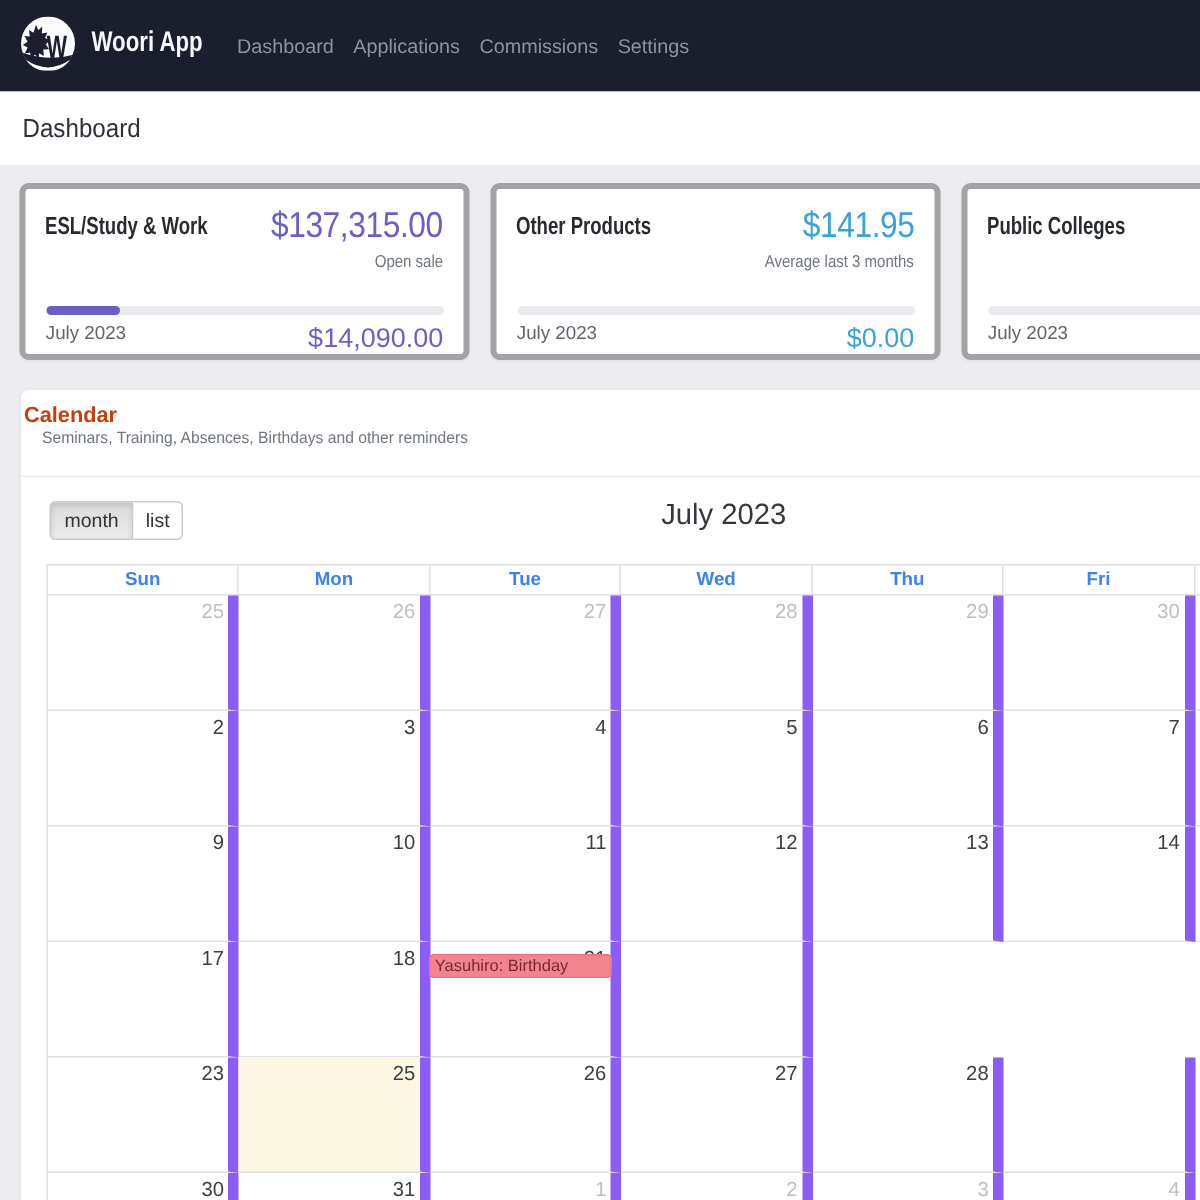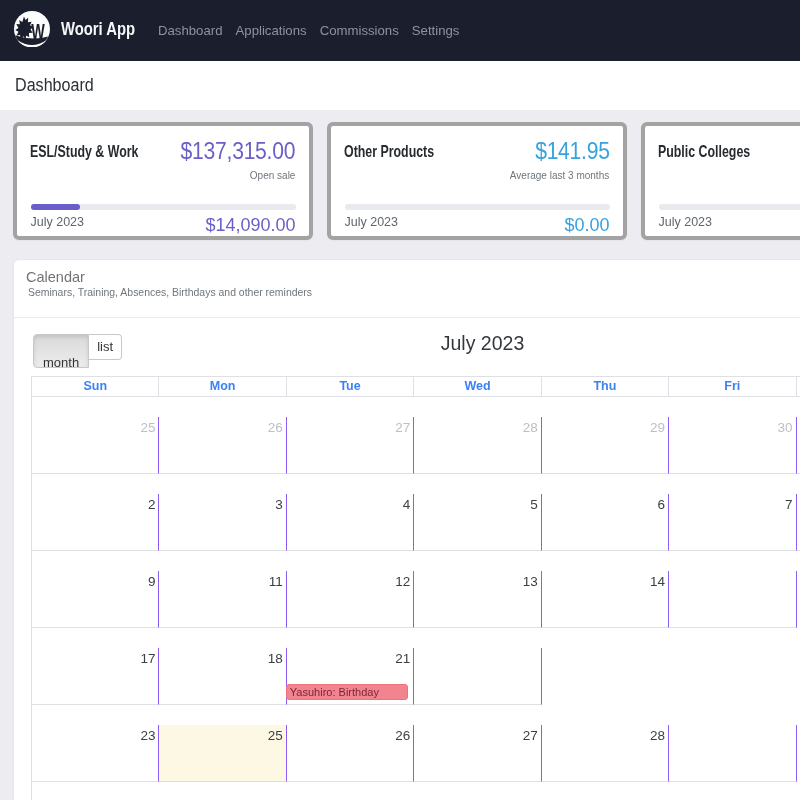--- a/index.html
+++ b/index.html
@@ -24,42 +24,42 @@
 .card .sub { position:absolute; right:13.5px; top:43px; font-size:11.5px; color:#6f767d; transform:scaleX(.87); transform-origin:right top; white-space:nowrap; }
 .card .track { position:absolute; left:13.5px; right:13.5px; top:78px; height:5.5px; background:#e9eaee; border-radius:3px; }
 .card .fill { height:5.5px; border-radius:3px; background:#6a5fc9; }
 .card .mon { position:absolute; left:13.5px; top:89px; font-size:12.5px; color:#5f666d; }
 .card .val { position:absolute; right:13.5px; top:89px; font-size:18px; }
 .purple { color:#6a5fc9; }
 .blue { color:#38a2de; }
 
 
 #cal { left:13px; top:259px; width:928px; height:720px; background:#fff; border:1px solid #e7e8ec; border-radius:6px 6px 0 0; box-shadow:0 1px 2px rgba(35,46,60,.04); }
-#cal .h1 { position:absolute; left:12px; top:9px; font-size:14.5px; font-weight:normal; color:#737373; }
+#cal .h1 { position:absolute; left:2px; top:9px; font-size:14.5px; font-weight:bold; color:#c2410c; }
 #cal .h2 { position:absolute; left:14px; top:26px; font-size:11px; color:#6f767d; transform:scaleX(.95); transform-origin:left top; white-space:nowrap; }
 #cal .divider { position:absolute; left:0; right:0; top:57px; border-top:1px solid #e9ebee; }
 
 
 #btns { position:absolute; left:19px; top:74px; height:26px; display:flex; }
-#btns .b { height:26px; line-height:24px; font-size:13px; color:#333; border:1px solid #c9c9c9; background:#fff; padding:16px 9px; }
+#btns .b { height:26px; line-height:24px; font-size:13px; color:#333; border:1px solid #c9c9c9; background:#fff; padding:0 9px; }
 #btns .b.first { border-radius:4px 0 0 4px; }
 #btns .b.last { border-radius:0 4px 4px 0; border-left:none; padding:0 8px; }
 #btns .active { background:linear-gradient(#dadada,#ececec); box-shadow:inset 0 2px 4px rgba(0,0,0,.12); }
 #caltitle { position:absolute; left:4.5px; width:928px; top:72px; text-align:center; font-size:19.5px; color:#34383c; }
 
 
 #grid { position:absolute; left:17px; top:116px; width:893px; border-left:1px solid #dde0e4; border-top:1px solid #dde0e4; }
 .hrow { display:flex; height:19.5px; }
 .hrow div { width:127.43px; border-right:1px solid #dde0e4; border-bottom:1px solid #dde0e4; font-size:12.5px; font-weight:bold; color:#3b82f6; text-align:center; line-height:18px; }
 .drow { display:flex; height:77px; }
-.cell { position:relative; width:127.43px; border-right:1px solid #8b5cf6; border-bottom:1px solid #dde0e4;margin-top:20px; }
+.cell { position:relative; width:127.43px; border-right:7px solid #8b5cf6; border-bottom:1px solid #dde0e4; }
 .num { position:absolute; right:3px; top:3px; font-size:13.5px; color:#3a3f44; }
 .other { color:#bcc0c4; }
 .today { background:#fcf8e3; }
-.event { position:absolute; left:-1px; top:36px; width:122px; height:16px; background:#f2848f; border:1px solid #ee737f; border-radius:3px; font-size:11px; line-height:14px; color:#7b2733; padding-left:3px; white-space:nowrap; overflow:hidden; }
+.event { position:absolute; left:-1px; top:8px; width:122px; height:16px; background:#f2848f; border:1px solid #ee737f; border-radius:3px; font-size:11px; line-height:14px; color:#7b2733; padding-left:3px; white-space:nowrap; overflow:hidden; }
 </style>
 </head>
 <body>
 <div id="nav" class="abs">
   <svg class="abs" style="left:14px;top:11px" width="36" height="36" viewBox="0 0 36 36">
     <circle cx="18" cy="18" r="18" fill="#fcfcfd"></circle>
     <path d="M1.09 24.16 A18 18 0 0 0 34.3 25.6 Q18.3 30.1 1.09 24.16 Z" fill="#1a1e2d"></path>
     <path d="M3.26 28.9 A18 18 0 0 0 32.7 28.9 Q18 39 3.26 28.9 Z" fill="#fcfcfd"></path>
     <path transform="translate(10.8,17.5) scale(1.06,1.2) translate(-10.8,-17.5)" d="M10 7.5 l1.5 3 2.5-2 -.3 3.8 3.5-.5 -1.5 3 3.3 1.2 -2.8 2.3 2 2.8 -3.6.2 .4 3.5 -3-1.4 -.4 3 -2.2-2.4 -2.8 2.6 -.2-3.6 -3.4.4 1.8-3.2 -3-1.4 3-1.8 -2-3.2 3.4.2 -.6-3.6 2.9 1.6 z" fill="#1a1e2d"></path>
     <path d="M11.2 25.5 q.8 4 2.8 6.3 l-3.4.4 q-.6-3.4.6-6.7 z" fill="#1a1e2d"></path>
@@ -165,20 +165,23 @@
         <div class="cell">
           <span class="num">7</span>
         </div>
         <div class="cell"></div>
     </div>
     <div class="drow">
       <div class="cell">
           <span class="num">9</span>
         </div>
         <div class="cell">
+          <span class="num">10</span>
+        </div>
+        <div class="cell">
           <span class="num">11</span>
         </div>
         <div class="cell">
           <span class="num">12</span>
         </div>
         <div class="cell">
           <span class="num">13</span>
         </div>
         <div class="cell">
           <span class="num">14</span>

